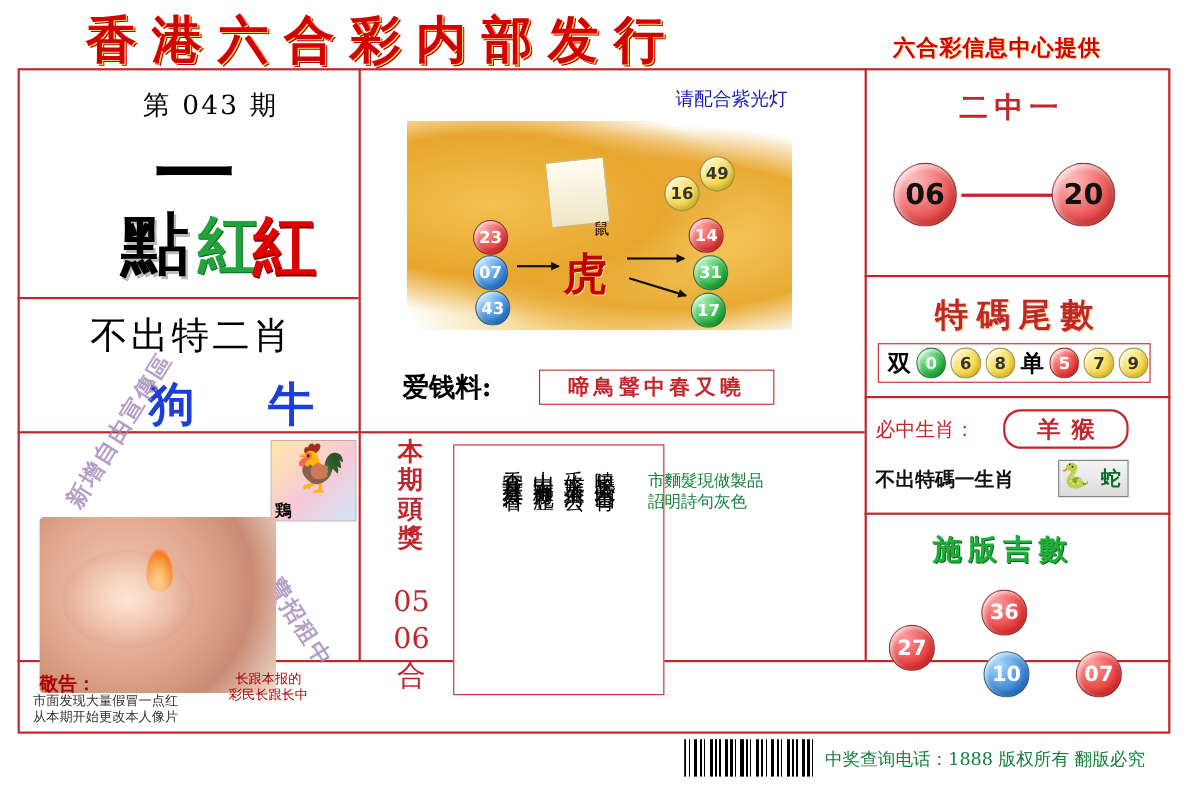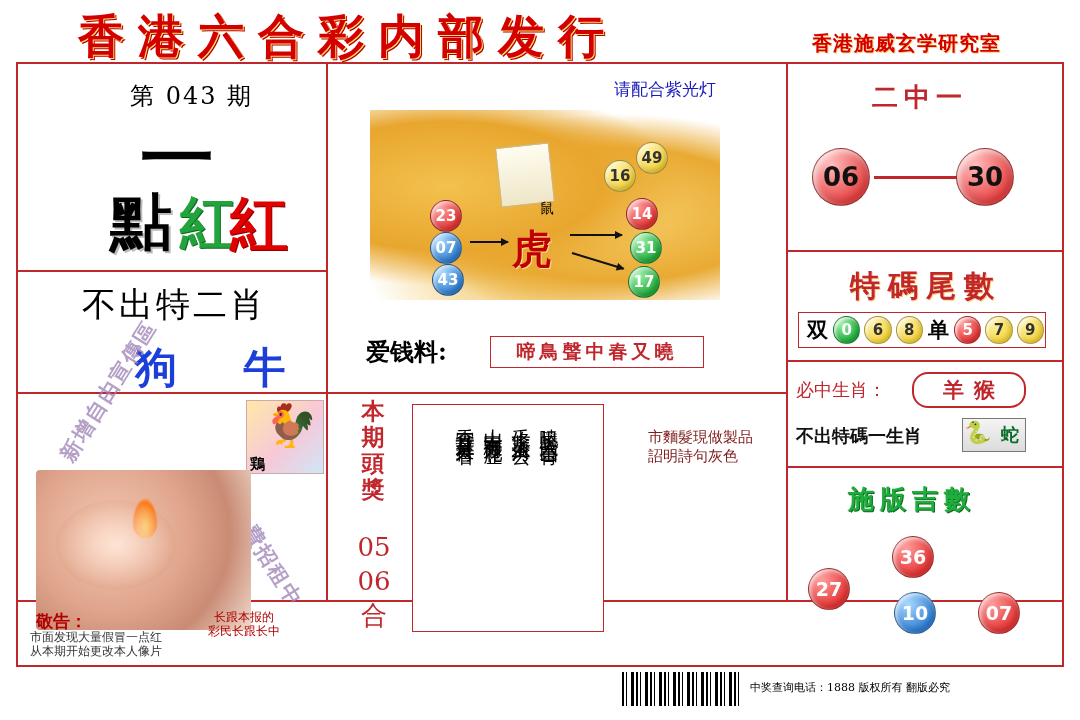--- a/index.html
+++ b/index.html
@@ -216,23 +216,23 @@
     border:1px solid #c0272d;background:#fff;
     display:flex;flex-direction:row-reverse;justify-content:center;gap:6px;
     padding:8px 4px;box-sizing:border-box;
   }
   .poem-col{
     writing-mode:vertical-rl;text-orientation:upright;
     font-family:"DejaVu Serif","Liberation Serif",serif;
     font-size:19px;line-height:22px;color:#000;letter-spacing:3px;
   }
   .notered{
-    position:absolute;left:648px;top:428px;
-    font-family:"DejaVu Serif","Liberation Serif",serif;
-    font-size:15px;color:#7f1d1d;line-height:19px;white-space:nowrap;
+    position:absolute;left:589px;top:428px;
+    font-family:"DejaVu Serif","Liberation Serif",serif;
+    font-size:15px;color:#15803d;line-height:19px;white-space:nowrap;
   }
 
   
   .erzhongyi{
     position:absolute;left:872px;top:80px;
     font-family:"DejaVu Serif","Liberation Serif",serif;
     font-size:26px;font-weight:bold;color:#c0272d;letter-spacing:6px;
   }
   .big-ball{
     position:absolute;width:56px;height:56px;border-radius:50%;
@@ -322,31 +322,31 @@
     font-family:"DejaVu Serif","Liberation Serif",serif;
     font-size:21px;font-weight:bold;color:#c0272d;white-space:nowrap;
   }
   .barcode{
     position:absolute;left:622px;top:672px;width:118px;height:34px;
     background:repeating-linear-gradient(90deg,#000 0 2px,#fff 2px 4px,#000 4px 5px,#fff 5px 9px,#000 9px 12px,#fff 12px 14px);
   }
   .footer-right{
     position:absolute;left:750px;top:680px;
     font-family:"DejaVu Serif","Liberation Serif",serif;
-    font-size:11px;color:#000000;white-space:nowrap;text-align:center;
+    font-size:16px;color:#15803d;white-space:nowrap;text-align:center;
   }
 </style>
 </head>
 <body>
 
 <div class="page">
 
   <div class="header">
     <div class="title-main">香港六合彩内部发行</div>
-    <div class="title-sub">香港施威玄学研究室</div>
+    <div class="title-sub">六合彩信息中心提供</div>
   </div>
 
   <div class="frame"></div>
   <div class="vline" style="left:326px;top:62px;width:2px;height:538px;"></div>
   <div class="vline" style="left:786px;top:62px;width:2px;height:538px;"></div>
   <div class="hline" style="left:16px;top:270px;width:310px;height:2px;"></div>
   <div class="hline" style="left:16px;top:392px;width:310px;height:2px;"></div>
   <div class="hline" style="left:326px;top:392px;width:460px;height:2px;"></div>
   <div class="hline" style="left:786px;top:250px;width:278px;height:2px;"></div>
   <div class="hline" style="left:786px;top:360px;width:278px;height:2px;"></div>
@@ -418,21 +418,21 @@
     <div class="poem-col">山中幸有梅花歷</div>
     <div class="poem-col">秀實甘芳莫待看</div>
   </div>
 
   <div class="notered" style="white-space:pre-line;">市麵髮現做製品
 詔明詩句灰色</div>
 
   <div class="erzhongyi">二中一</div>
   <div class="big-ball bb-red" style="left:812px;top:148px;">06</div>
   <div class="connector" style="left:874px;top:176px;width:86px;"></div>
-  <div class="big-ball bb-red" style="left:956px;top:148px;">30</div>
+  <div class="big-ball bb-red" style="left:956px;top:148px;">20</div>
 
   <div class="temawei">特碼尾數</div>
   <div class="wei-box">
     <span class="wei-label">双</span>
     <span class="wball b-green">0</span>
     <span class="wball b-yellow">6</span>
     <span class="wball b-yellow">8</span>
     <span class="wei-label">单</span>
     <span class="wball b-red">5</span>
     <span class="wball b-yellow">7</span>

